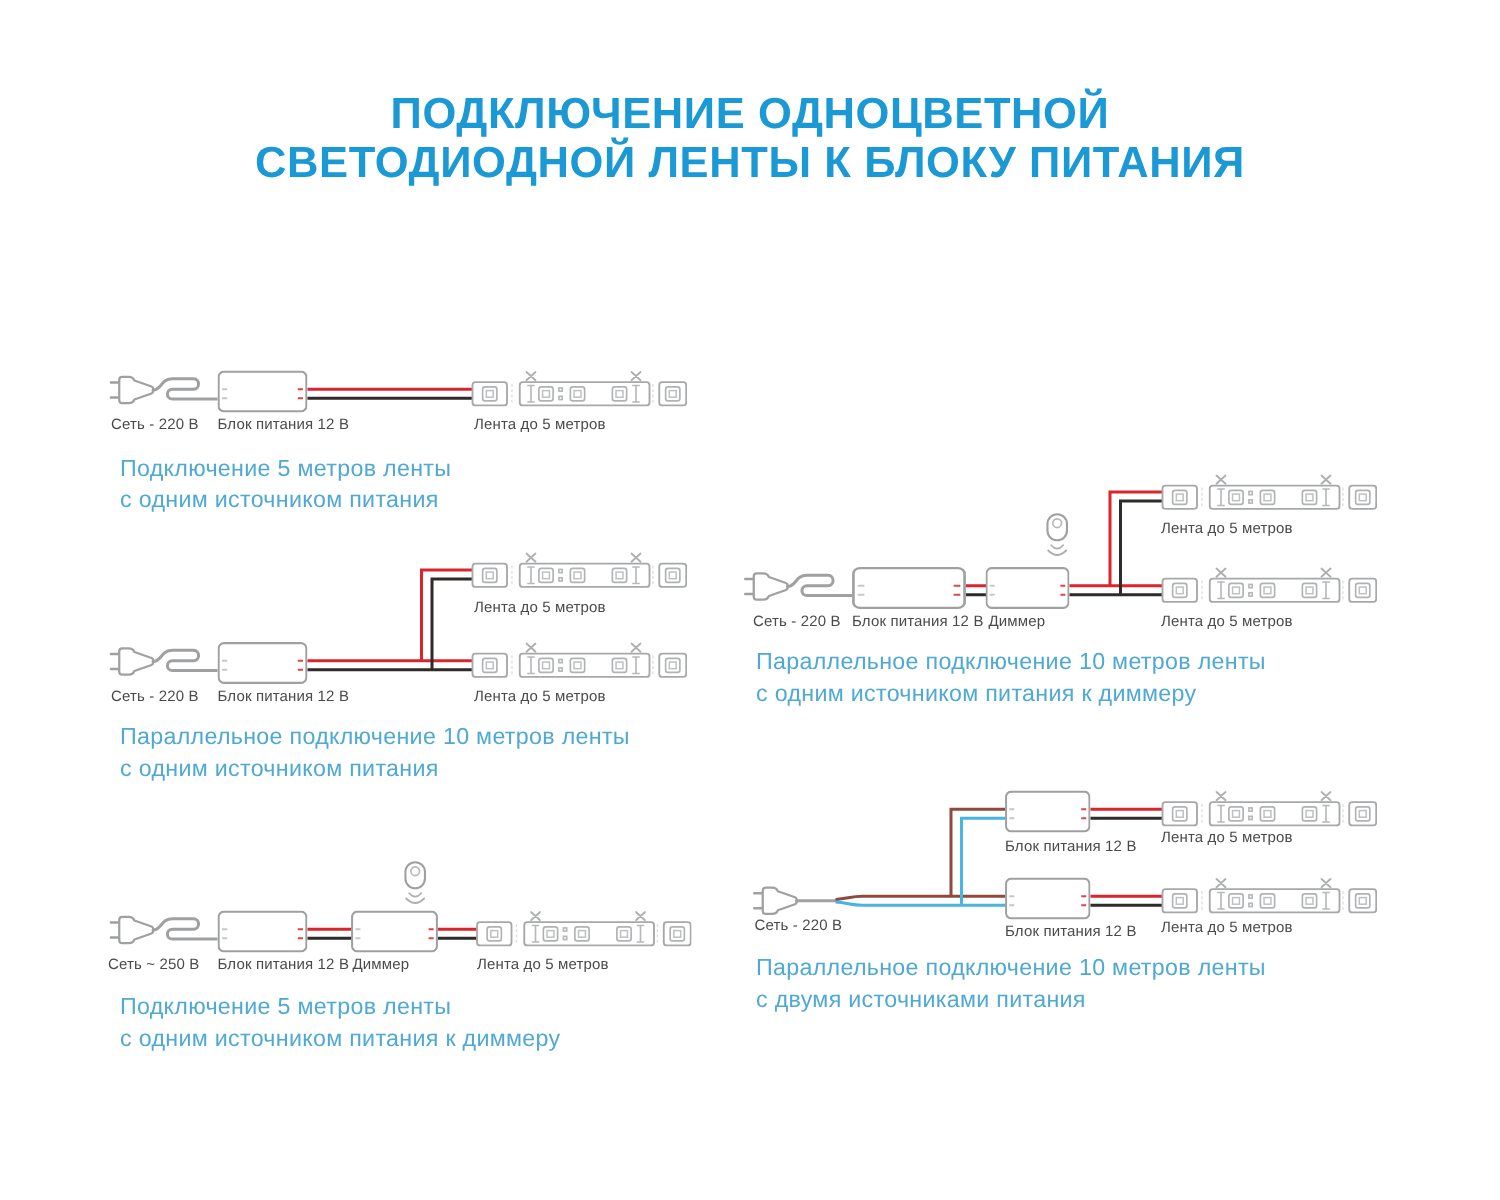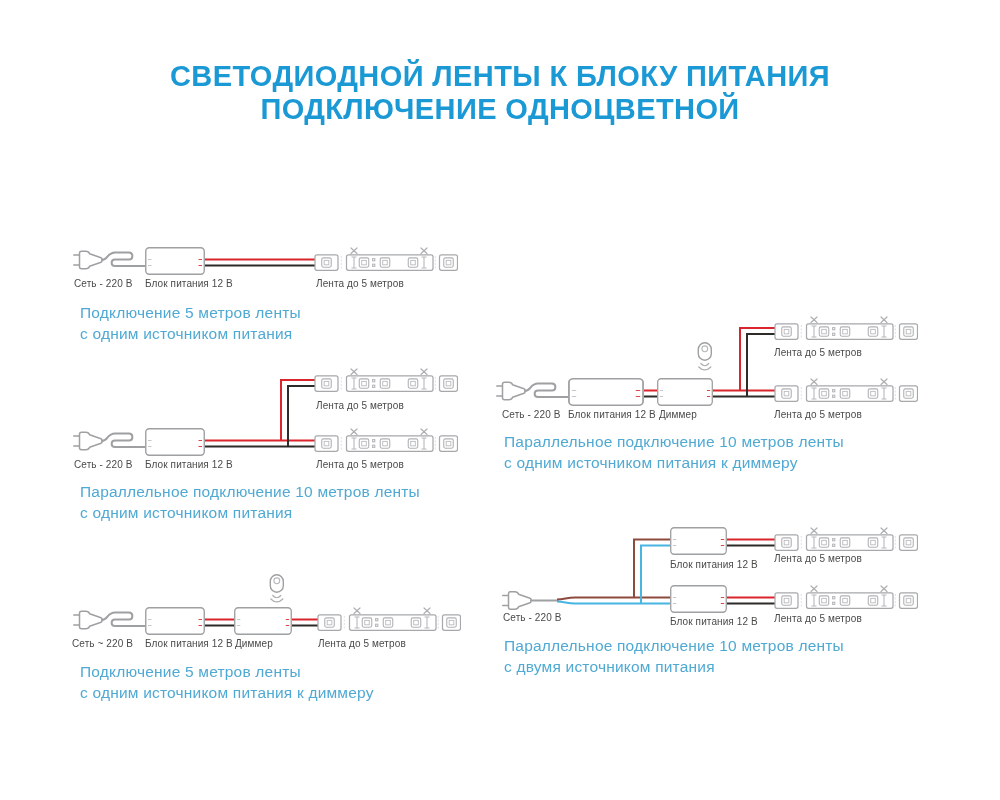--- a/index.html
+++ b/index.html
@@ -30,22 +30,22 @@
   .wk{stroke:var(--wire_black);stroke-width:2;fill:none;}
   .wb{stroke:var(--wire_brown);stroke-width:2;fill:none;}
   .wl{stroke:var(--wire_blue);stroke-width:2;fill:none;}
 </style>
 </head>
 <body>
 
 <div class="page">
 
   <div class="title">
+    <div>ПОДКЛЮЧЕНИЕ ОДНОЦВЕТНОЙ</div>
     <div>СВЕТОДИОДНОЙ ЛЕНТЫ К БЛОКУ ПИТАНИЯ</div>
-    <div>ПОДКЛЮЧЕНИЕ ОДНОЦВЕТНОЙ</div>
   </div>
 
   <svg class="gfx" width="1000" height="800" viewBox="0 0 1000 800">
     <defs>
       <symbol id="plug-sc" viewBox="0 0 72 30">
         <path class="prong" d="M0.8,8 H7 M0.8,18 H7"></path>
         <path class="o15" d="M8.5,4.2 h4.2 c2.2,0 3.4,0.9 3.9,2.5 l11.4,4 c1.6,0.6 1.6,4 0,4.6 l-11.4,4 c-0.5,1.6 -1.7,2.5 -3.9,2.5 h-4.2 c-1.2,0 -2,-0.8 -2,-2 v-13.6 c0,-1.2 0.8,-2 2,-2 z"></path>
         <path class="cable" d="M29,13 C35,13 34,5.5 42,5.5 H56 C60.5,5.5 60.5,12.5 56,12.5 H42 C37.5,12.5 37.5,19 42,19 H72"></path>
       </symbol>
 
@@ -154,21 +154,21 @@
 
   <span class="lbl" style="left:74px;top:278px">Сеть - 220 В</span>
   <span class="lbl" style="left:145px;top:278px">Блок питания 12 В</span>
   <span class="lbl" style="left:316px;top:278px">Лента до 5 метров</span>
 
   <span class="lbl" style="left:316px;top:400px">Лента до 5 метров</span>
   <span class="lbl" style="left:74px;top:459px">Сеть - 220 В</span>
   <span class="lbl" style="left:145px;top:459px">Блок питания 12 В</span>
   <span class="lbl" style="left:316px;top:459px">Лента до 5 метров</span>
 
-  <span class="lbl" style="left:72px;top:638px">Сеть ~ 220 В</span>
+  <span class="lbl" style="left:72px;top:638px">Сеть ~ 250 В</span>
   <span class="lbl" style="left:145px;top:638px">Блок питания 12 В</span>
   <span class="lbl" style="left:235px;top:638px">Диммер</span>
   <span class="lbl" style="left:318px;top:638px">Лента до 5 метров</span>
 
   <span class="lbl" style="left:774px;top:347px">Лента до 5 метров</span>
   <span class="lbl" style="left:502px;top:409px">Сеть - 220 В</span>
   <span class="lbl" style="left:568px;top:409px">Блок питания 12 В</span>
   <span class="lbl" style="left:659px;top:409px">Диммер</span>
   <span class="lbl" style="left:774px;top:409px">Лента до 5 метров</span>
 
@@ -189,16 +189,16 @@
   <div class="caption" style="left:80px;top:661px">
     <div>Подключение 5 метров ленты</div>
     <div>с одним источником питания к диммеру</div>
   </div>
   <div class="caption" style="left:504px;top:431px">
     <div>Параллельное подключение 10 метров ленты</div>
     <div>с одним источником питания к диммеру</div>
   </div>
   <div class="caption" style="left:504px;top:635px">
     <div>Параллельное подключение 10 метров ленты</div>
-    <div>с двумя источником питания</div>
+    <div>с двумя источниками питания</div>
   </div>
 
 </div>
 
 </body></html>

